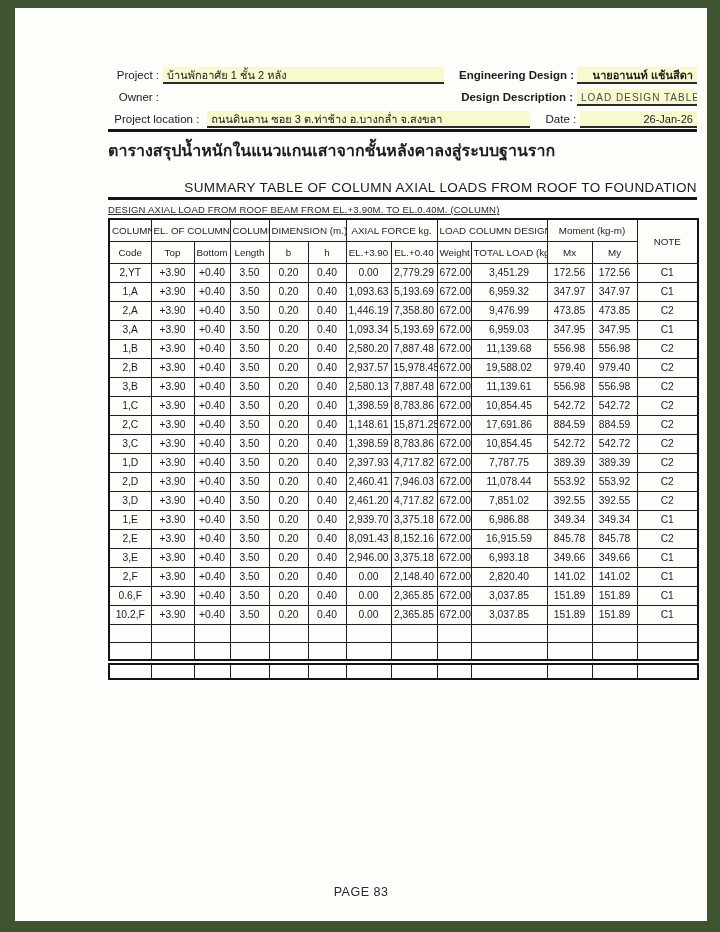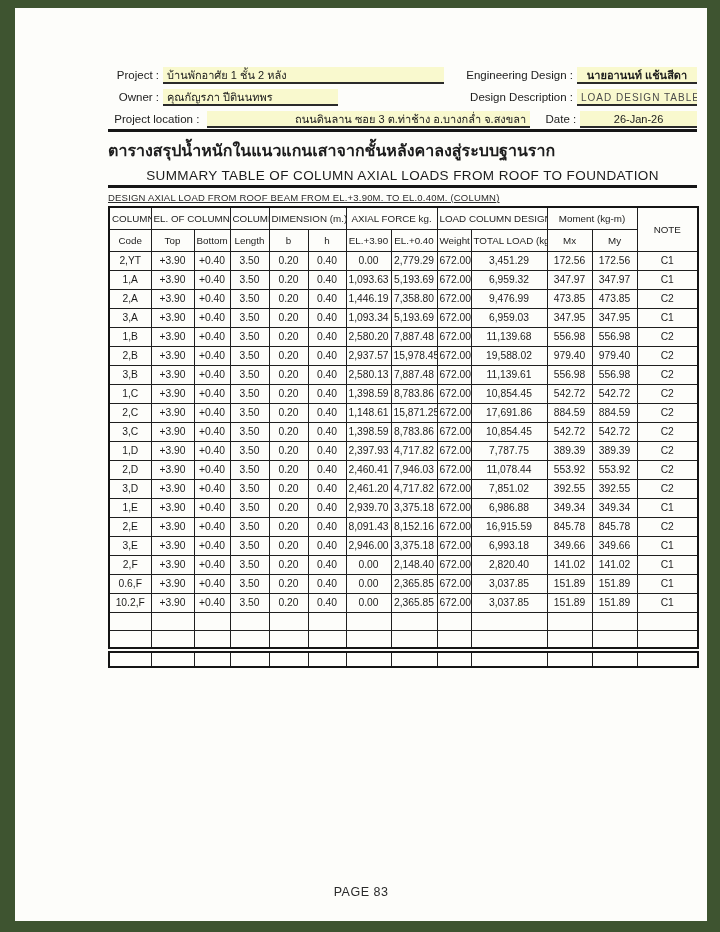--- a/index.html
+++ b/index.html
@@ -26,31 +26,31 @@
   }
   .hfield {
     height:17px; line-height:15px; font-size:11px;
     background: var(--field-yellow, #f9f9ce);
     border-bottom:2px solid #2a2a2a;
     padding:1px 4px 10px 4px; white-space:nowrap; overflow:hidden;
   }
   .spacer { flex:1; }
   .w-l1 { width:55px; }  .w-f1 { width:281px; }
   .w-l2 { width:55px; }  .w-f2 { width:175px; }
-  .w-l3 { width:102px; padding-right:8px; } .w-f3 { width:332px;text-align:right; }
-  .w-lr { width:118px; } .w-fr { width:120px; }
+  .w-l3 { width:102px; padding-right:8px; } .w-f3 { width:332px; }
+  .w-lr { width:118px;font-weight:bold; } .w-fr { width:120px; }
   .w-ld { width:40px;margin-left:11px; }
-  .center { text-align:center; }
+  .center { text-align:right; }
   .bold { font-weight:bold; }
   .small-caps-field { font-size:10px; color:#4a4a4a; letter-spacing:1px; line-height:16px; }
   .header-rule { height:3px; background:#161616; margin-top:1px; }
 
   
   .title-thai { margin-top:9px; text-align:left; font-weight:bold; font-size:16px; line-height:20px; }
-  .title-eng  { margin-top:6px; text-align:center; font-size:13.5px; letter-spacing:0.4px; line-height:17px; }
+  .title-eng  { margin-top:18px; text-align:right; font-size:13.5px; letter-spacing:0.4px; line-height:17px; }
   .title-rule { height:3px; background:#161616; margin-top:1px; }
   .subtitle   { margin-top:4px; font-size:9.5px; color:#2a2a2a; text-decoration:underline; letter-spacing:0.2px; }
 
   
   table.load { border-collapse:collapse; width:589px; margin-top:3px; table-layout:fixed; }
   table.load th, table.load td {
     border:1px solid #1f1f1f; text-align:center; vertical-align:middle;
     font-weight:normal; padding:0 2px; overflow:hidden; white-space:nowrap;
   }
   table.load { border:2px solid #141414; }
@@ -74,21 +74,20 @@
     <div class="hrow">
       <div class="hlabel w-l1">Project :</div>
       <div class="hfield w-f1">บ้านพักอาศัย 1 ชั้น 2 หลัง</div>
       <div class="spacer"></div>
       <div class="hlabel w-lr">Engineering Design :</div>
       <div class="hfield w-fr center bold">นายอานนท์  แช้นสีดา</div>
     </div>
 
     <div class="hrow">
       <div class="hlabel w-l2">Owner :</div>
-      <div class="hfield w-f2">คุณกัญรภา  ปีตินนทพร</div>
       <div class="spacer"></div>
       <div class="hlabel w-lr">Design Description :</div>
       <div class="hfield w-fr center small-caps-field">LOAD DESIGN TABLE</div>
     </div>
 
     <div class="hrow">
       <div class="hlabel w-l3">Project location :</div>
       <div class="hfield w-f3">ถนนดินลาน  ซอย 3  ต.ท่าช้าง  อ.บางกล่ำ จ.สงขลา</div>
       <div class="spacer"></div>
       <div class="hlabel w-ld">Date :</div>

